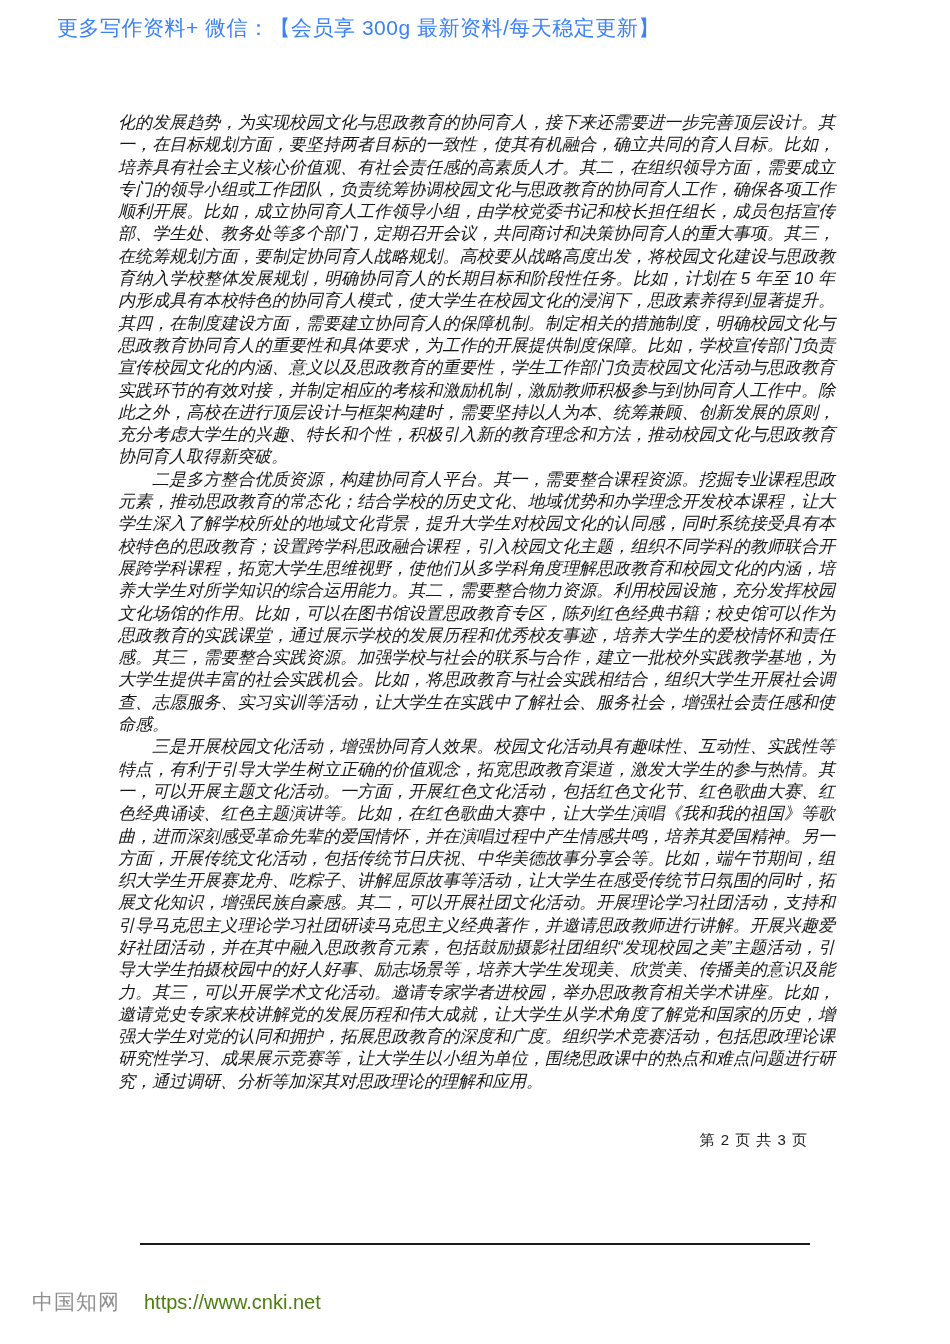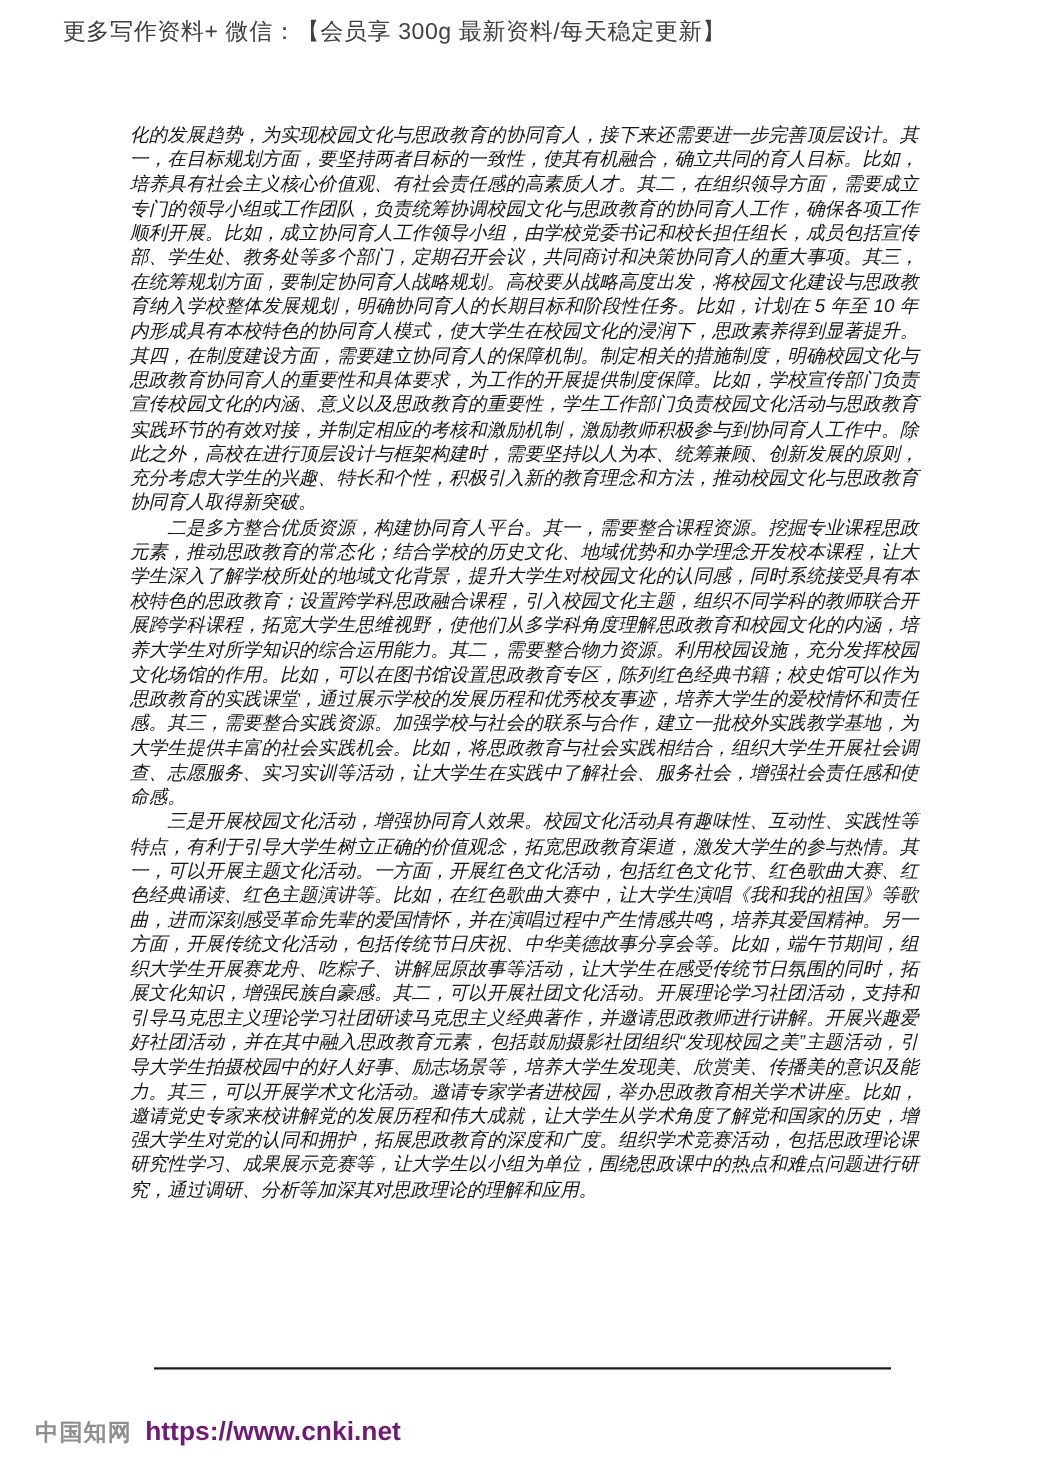--- a/index.html
+++ b/index.html
@@ -58,50 +58,50 @@
     width: 670px;
     height: 2px;
     background: #1b1b1b;
   }
   .watermark {
     position: absolute;
     left: 32px;
     top: 1288px;
     display: flex;
     align-items: center;
-    gap: 12px;
+    gap: 24px;
     white-space: nowrap;
-    font-weight: bold;
   }
   .watermark .brand {
     font-size: 21px;
     color: #8f8f8f;
     letter-spacing: 1px;
   }
   .watermark .url {
-    font-size: 24px;
-    color: #701a75;
+    font-size: 20px;
+    color: #4d7c0f;
     text-decoration: none;
   }
 </style>
 </head>
 <body>
 
 <div class="page">
 
   <div class="promo">
-    <span style="color: #404040;">更多写作资料+ 微信：【会员享 300g 最新资料/每天稳定更新】</span>
+    <span style="color: #3b82f6;">更多写作资料+ 微信：【会员享 300g 最新资料/每天稳定更新】</span>
   </div>
 
   <div class="doc-body">
     <p>化的发展趋势，为实现校园文化与思政教育的协同育人，接下来还需要进一步完善顶层设计。其一，在目标规划方面，要坚持两者目标的一致性，使其有机融合，确立共同的育人目标。比如，培养具有社会主义核心价值观、有社会责任感的高素质人才。其二，在组织领导方面，需要成立专门的领导小组或工作团队，负责统筹协调校园文化与思政教育的协同育人工作，确保各项工作顺利开展。比如，成立协同育人工作领导小组，由学校党委书记和校长担任组长，成员包括宣传部、学生处、教务处等多个部门，定期召开会议，共同商讨和决策协同育人的重大事项。其三，在统筹规划方面，要制定协同育人战略规划。高校要从战略高度出发，将校园文化建设与思政教育纳入学校整体发展规划，明确协同育人的长期目标和阶段性任务。比如，计划在 5 年至 10 年内形成具有本校特色的协同育人模式，使大学生在校园文化的浸润下，思政素养得到显著提升。其四，在制度建设方面，需要建立协同育人的保障机制。制定相关的措施制度，明确校园文化与思政教育协同育人的重要性和具体要求，为工作的开展提供制度保障。比如，学校宣传部门负责宣传校园文化的内涵、意义以及思政教育的重要性，学生工作部门负责校园文化活动与思政教育实践环节的有效对接，并制定相应的考核和激励机制，激励教师积极参与到协同育人工作中。除此之外，高校在进行顶层设计与框架构建时，需要坚持以人为本、统筹兼顾、创新发展的原则，充分考虑大学生的兴趣、特长和个性，积极引入新的教育理念和方法，推动校园文化与思政教育协同育人取得新突破。</p>
     <p class="indent">二是多方整合优质资源，构建协同育人平台。其一，需要整合课程资源。挖掘专业课程思政元素，推动思政教育的常态化；结合学校的历史文化、地域优势和办学理念开发校本课程，让大学生深入了解学校所处的地域文化背景，提升大学生对校园文化的认同感，同时系统接受具有本校特色的思政教育；设置跨学科思政融合课程，引入校园文化主题，组织不同学科的教师联合开展跨学科课程，拓宽大学生思维视野，使他们从多学科角度理解思政教育和校园文化的内涵，培养大学生对所学知识的综合运用能力。其二，需要整合物力资源。利用校园设施，充分发挥校园文化场馆的作用。比如，可以在图书馆设置思政教育专区，陈列红色经典书籍；校史馆可以作为思政教育的实践课堂，通过展示学校的发展历程和优秀校友事迹，培养大学生的爱校情怀和责任感。其三，需要整合实践资源。加强学校与社会的联系与合作，建立一批校外实践教学基地，为大学生提供丰富的社会实践机会。比如，将思政教育与社会实践相结合，组织大学生开展社会调查、志愿服务、实习实训等活动，让大学生在实践中了解社会、服务社会，增强社会责任感和使命感。</p>
     <p class="indent">三是开展校园文化活动，增强协同育人效果。校园文化活动具有趣味性、互动性、实践性等特点，有利于引导大学生树立正确的价值观念，拓宽思政教育渠道，激发大学生的参与热情。其一，可以开展主题文化活动。一方面，开展红色文化活动，包括红色文化节、红色歌曲大赛、红色经典诵读、红色主题演讲等。比如，在红色歌曲大赛中，让大学生演唱《我和我的祖国》等歌曲，进而深刻感受革命先辈的爱国情怀，并在演唱过程中产生情感共鸣，培养其爱国精神。另一方面，开展传统文化活动，包括传统节日庆祝、中华美德故事分享会等。比如，端午节期间，组织大学生开展赛龙舟、吃粽子、讲解屈原故事等活动，让大学生在感受传统节日氛围的同时，拓展文化知识，增强民族自豪感。其二，可以开展社团文化活动。开展理论学习社团活动，支持和引导马克思主义理论学习社团研读马克思主义经典著作，并邀请思政教师进行讲解。开展兴趣爱好社团活动，并在其中融入思政教育元素，包括鼓励摄影社团组织“发现校园之美”主题活动，引导大学生拍摄校园中的好人好事、励志场景等，培养大学生发现美、欣赏美、传播美的意识及能力。其三，可以开展学术文化活动。邀请专家学者进校园，举办思政教育相关学术讲座。比如，邀请党史专家来校讲解党的发展历程和伟大成就，让大学生从学术角度了解党和国家的历史，增强大学生对党的认同和拥护，拓展思政教育的深度和广度。组织学术竞赛活动，包括思政理论课研究性学习、成果展示竞赛等，让大学生以小组为单位，围绕思政课中的热点和难点问题进行研究，通过调研、分析等加深其对思政理论的理解和应用。</p>
   </div>
 
+  <div class="page-num">第 2 页 共 3 页</div>
 
   <div class="footer-rule"></div>
 
   <div class="watermark">
     <span class="brand">中国知网</span>
     <a class="url">https://www.cnki.net</a>
   </div>
 
 </div>
 

